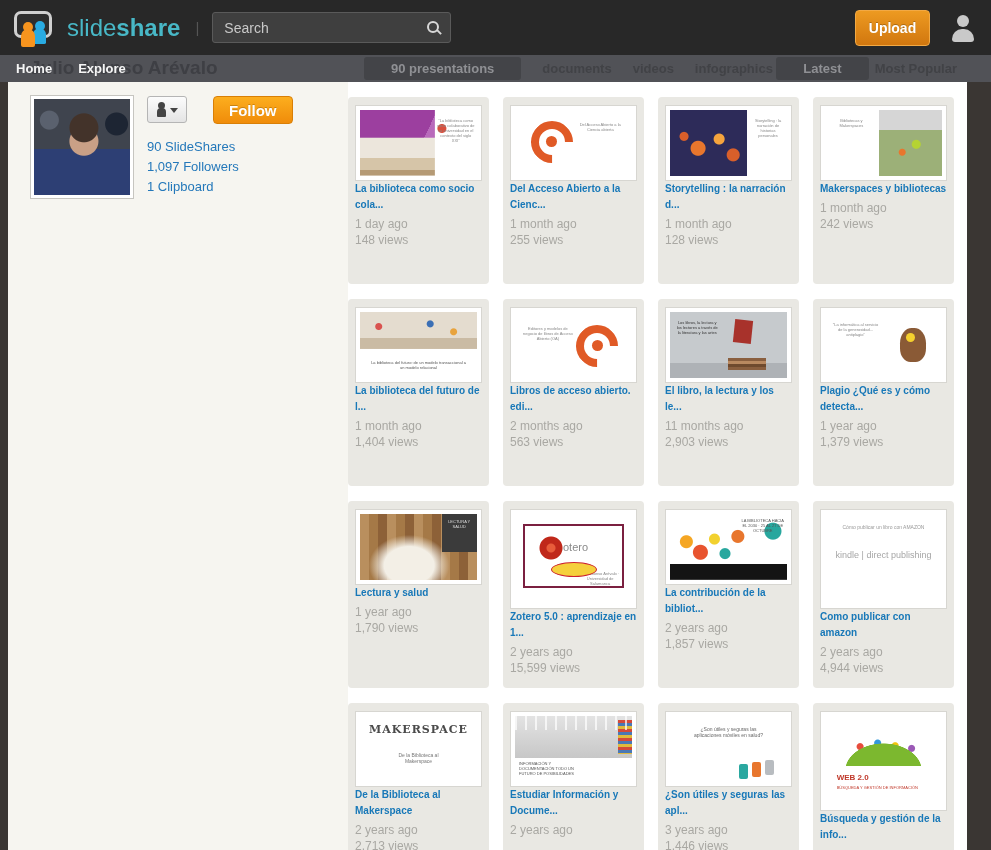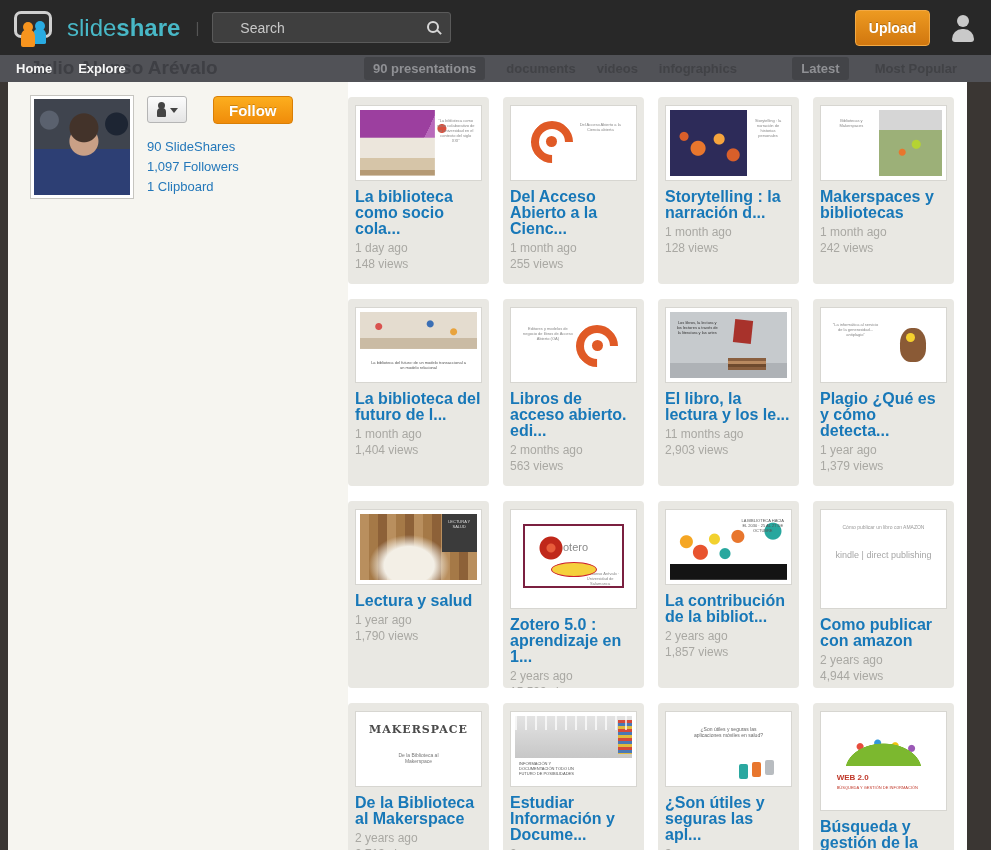--- a/index.html
+++ b/index.html
@@ -11,41 +11,41 @@
   .logo { display:flex; align-items:center; cursor:pointer; }
   .logo-mark { position:relative; width:44px; height:38px; }
   .logo-screen { position:absolute; left:0; top:2px; width:38px; height:27px; border:3px solid #d0d0d0; border-radius:7px; background:#2e2e2e; }
   .person { position:absolute; bottom:0; width:14px; height:18px; border-radius:7px 7px 2px 2px; }
   .person::before { content:""; position:absolute; top:-7px; left:2px; width:10px; height:10px; border-radius:50%; background:inherit; }
   .person-orange { left:7px; background:#f7941e; z-index:2; }
   .person-blue { left:19px; bottom:3px; width:13px; height:16px; background:#29abe2; z-index:1; }
   .logo-text { font-size:24px; color:#48b8c7; margin-left:9px; letter-spacing:0; }
   .logo-text .bold { font-weight:bold; }
   .topbar-sep { color:#555; font-size:15px; margin:0 13px 0 15px; }
-  .search-box { width:239px; height:31px; background:#3f3f3f; border:1px solid #5a5a5a; border-radius:3px; display:flex; align-items:center; padding:0 9px 0 27px; }
+  .search-box { width:239px; height:31px; background:#3f3f3f; border:1px solid #5a5a5a; border-radius:3px; display:flex; align-items:center; padding:0 9px 0 11px; }
   .search-input { flex:1; background:transparent; border:none; outline:none; color:#ddd; font-size:14px; font-family:"Liberation Sans", sans-serif; }
   .search-input::placeholder { color:#c9c9c9; }
   .mag { position:relative; width:14px; height:14px; }
   .mag::before { content:""; position:absolute; left:0; top:0; width:8px; height:8px; border:2px solid #d8d8d8; border-radius:50%; }
   .mag::after { content:""; position:absolute; right:1px; bottom:0; width:2px; height:6px; background:#d8d8d8; transform:rotate(-45deg); }
   .topbar-spacer { flex:1; }
   .upload-btn { width:75px; height:36px; background:linear-gradient(#ed9a21,#d1770f); border:1px solid #f2a944; border-radius:4px; color:#fff; font-weight:bold; font-size:14px; display:flex; align-items:center; justify-content:center; margin-right:19px; text-shadow:0 -1px 0 rgba(0,0,0,.25); cursor:pointer; }
   .avatar-glyph { position:relative; width:28px; height:28px; cursor:pointer; }
   .avatar-glyph::before { content:""; position:absolute; top:1px; left:8px; width:12px; height:12px; border-radius:50%; background:#c9c9c9; }
   .avatar-glyph::after { content:""; position:absolute; bottom:0; left:3px; width:22px; height:13px; border-radius:10px 10px 3px 3px; background:#c9c9c9; }
 
   
   .subbar { position:relative; height:27px; background:#515257; }
   .profile-title { position:absolute; left:30px; top:2px; font-size:19px; font-weight:bold; color:#3e3f44; white-space:nowrap; }
   .main-nav { position:absolute; left:16px; top:0; height:100%; display:flex; align-items:center; gap:26px; z-index:3; }
   .nav-item { color:#f5f5f5; font-size:13px; font-weight:bold; cursor:pointer; }
   .tabs { position:absolute; left:364px; top:0; height:100%; display:flex; align-items:center; gap:21px; }
   .tab { font-size:13px; font-weight:bold; color:#414246; cursor:pointer; white-space:nowrap; }
-  .tab.active { background:#434448; color:#8f9094; padding:4px 9px; border-radius:3px; }
-  .sort-tabs { position:absolute; right:34px; top:0; height:100%; display:flex; align-items:center; gap:26px; }
+  .tab.active { background:#434448; color:#8f9094; padding:4px 27px; border-radius:3px; }
+  .sort-tabs { position:absolute; right:34px; top:0; height:100%; display:flex; align-items:center; gap:6px; }
 
   
   .content { display:flex; margin-left:8px; width:959px; height:768px; background:#fff; }
   .sidebar { width:340px; background:#f6f5f0; padding:13px 0 0 22px; }
   .profile-row { display:flex; }
   .photo-frame { width:104px; height:104px; background:#fff; border:1px solid #c6c5c0; padding:3px; }
   .photo { width:96px; height:96px;
     background:
       radial-gradient(circle at 52% 30%, #43332a 0 14px, rgba(0,0,0,0) 15px),
       radial-gradient(circle at 52% 44%, #c9a086 0 14px, rgba(0,0,0,0) 15px),
@@ -63,21 +63,21 @@
   .stats { margin-top:13px; }
   .stat { color:#2478ba; font-size:13px; line-height:20px; cursor:pointer; }
 
   
   .main { flex:1; padding:15px 13px 0 0; }
   .grid { display:grid; grid-template-columns:repeat(4, 141px); grid-auto-rows:187px; gap:15px 14px; }
   .card { background:#e9e8e3; border-radius:4px; padding:8px 7px; overflow:hidden; cursor:pointer; }
   .thumb-wrap { background:#fff; border:1px solid #d7d6d1; padding:4px; }
   .thumb { position:relative; height:66px; background:#fff; overflow:hidden; }
   .card.tall .thumb { height:90px; }
-  .card-title { margin-top:8px; font-size:16px; font-weight:bold; color:#1878b8; line-height:16px; }
+  .card-title { font-size:10px; font-weight:bold; color:#1878b8; line-height:16px; }
   .card-age { margin-top:3px; }
   .card-age, .card-views { font-size:12px; color:#a9a8a3; line-height:16px; }
 
   
   .tt1 { position:absolute; right:2px; top:8px; width:33%; font-size:4px; line-height:5px; color:#888; text-align:center; overflow:hidden; max-height:85%; word-break:break-word; }
   .tt2 { display:none; }
 
   
   .idx-1 .thumb { background:
       linear-gradient(115deg, #9c3f9f 0 88%, #b86abb 88% 100%) 0 0/64% 42% no-repeat,

